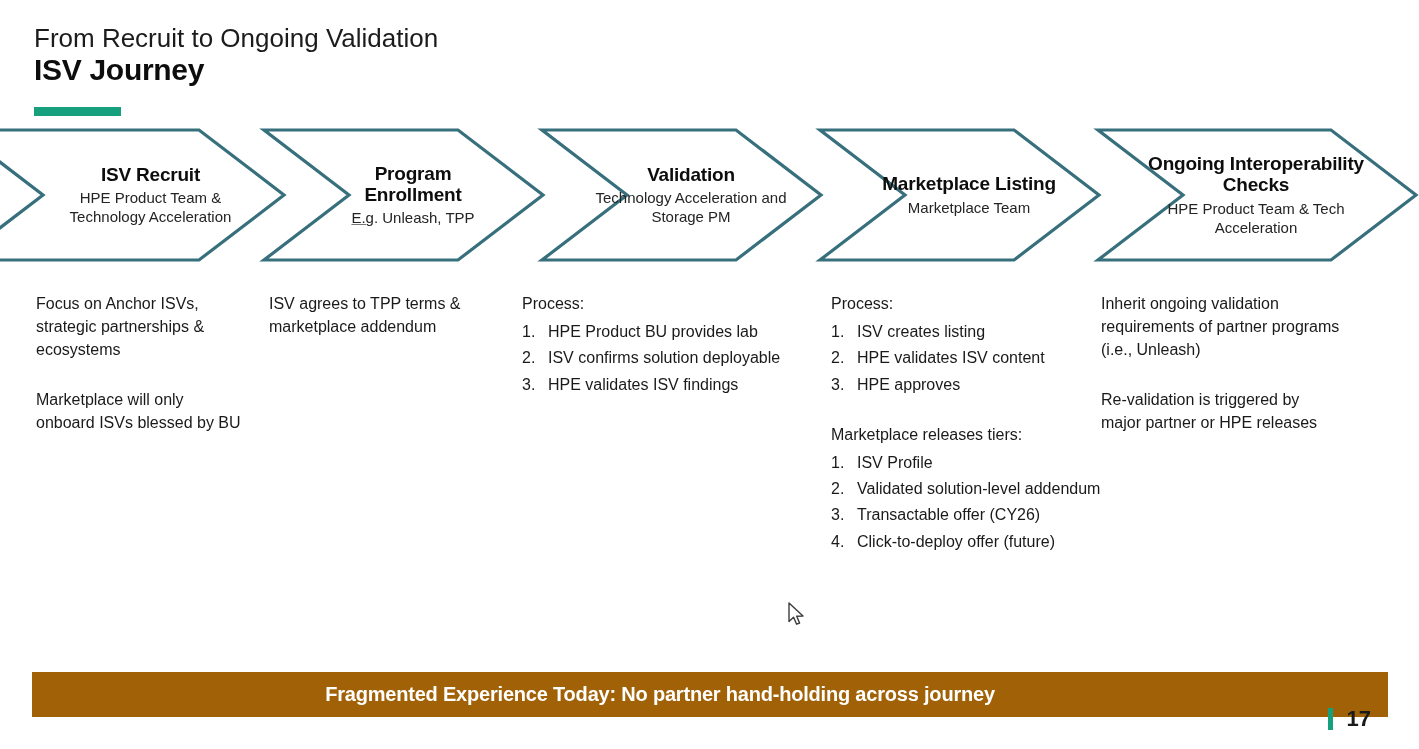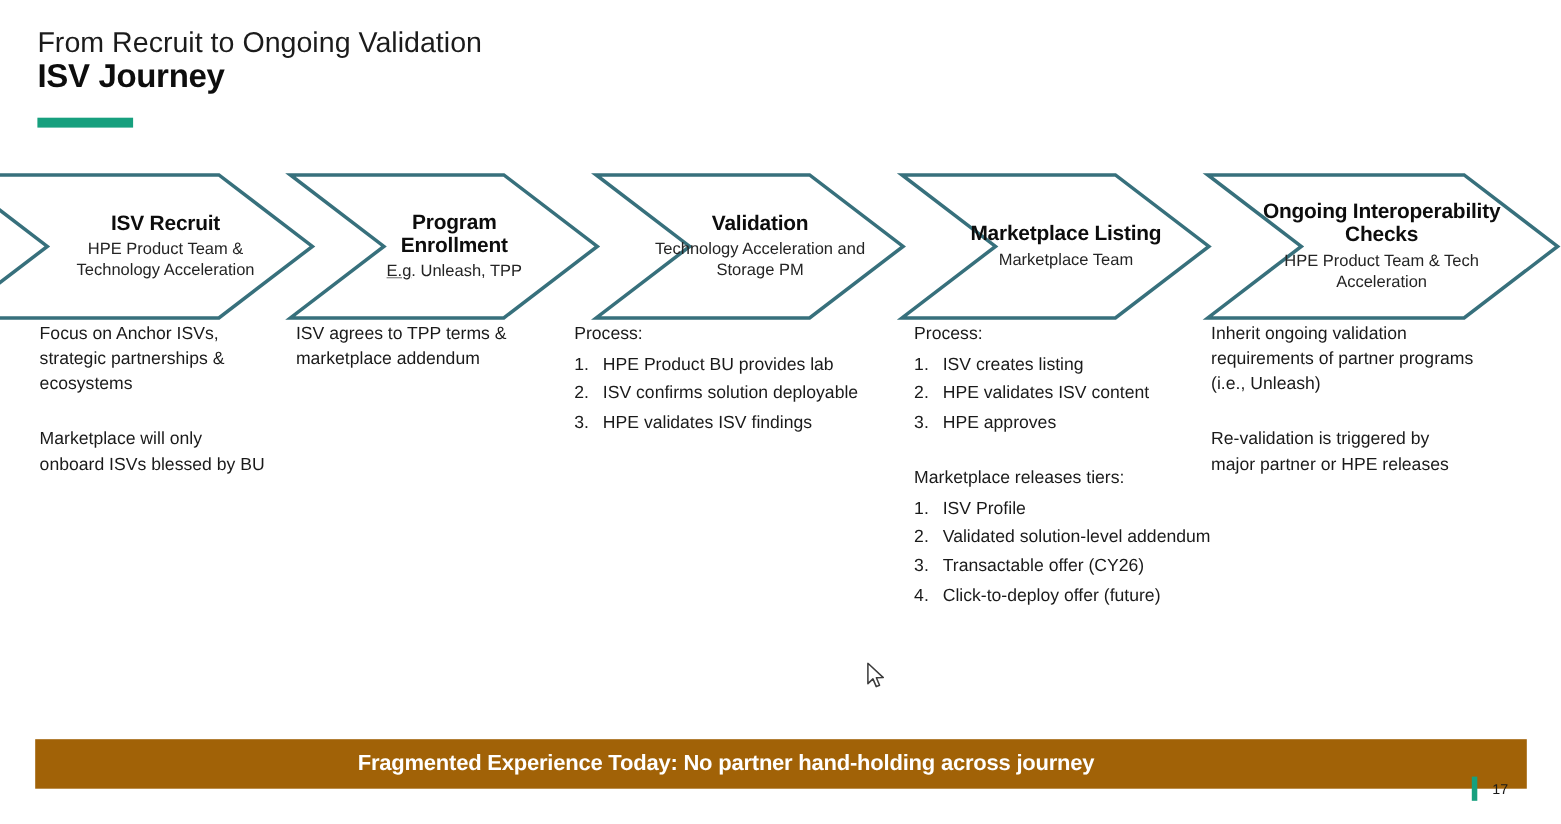--- a/index.html
+++ b/index.html
@@ -45,21 +45,21 @@
     top: 107px;
     width: 87px;
     height: 9px;
     background: #17a07e;
   }
 
   
   #chevron-band {
     position: absolute;
     left: 0;
-    top: 157px;
+    top: 128px;
     width: 1419px;
     height: 134px;
   }
   .chevron {
     position: absolute;
     top: 0;
     height: 134px;
   }
   .chevron svg {
     position: absolute;
@@ -167,22 +167,23 @@
     display: flex;
     align-items: center;
     gap: 14px;
   }
   #page-accent-bar {
     width: 5px;
     height: 22px;
     background: #17a07e;
   }
   #page-number {
-    font-size: 13px;
+    font-size: 22px;
     color: #1a1a1a;
+    font-weight: bold;
   }
 
   
   #mouse-cursor {
     position: absolute;
     left: 788px;
     top: 602px;
     width: 18px;
     height: 26px;
     pointer-events: none;

